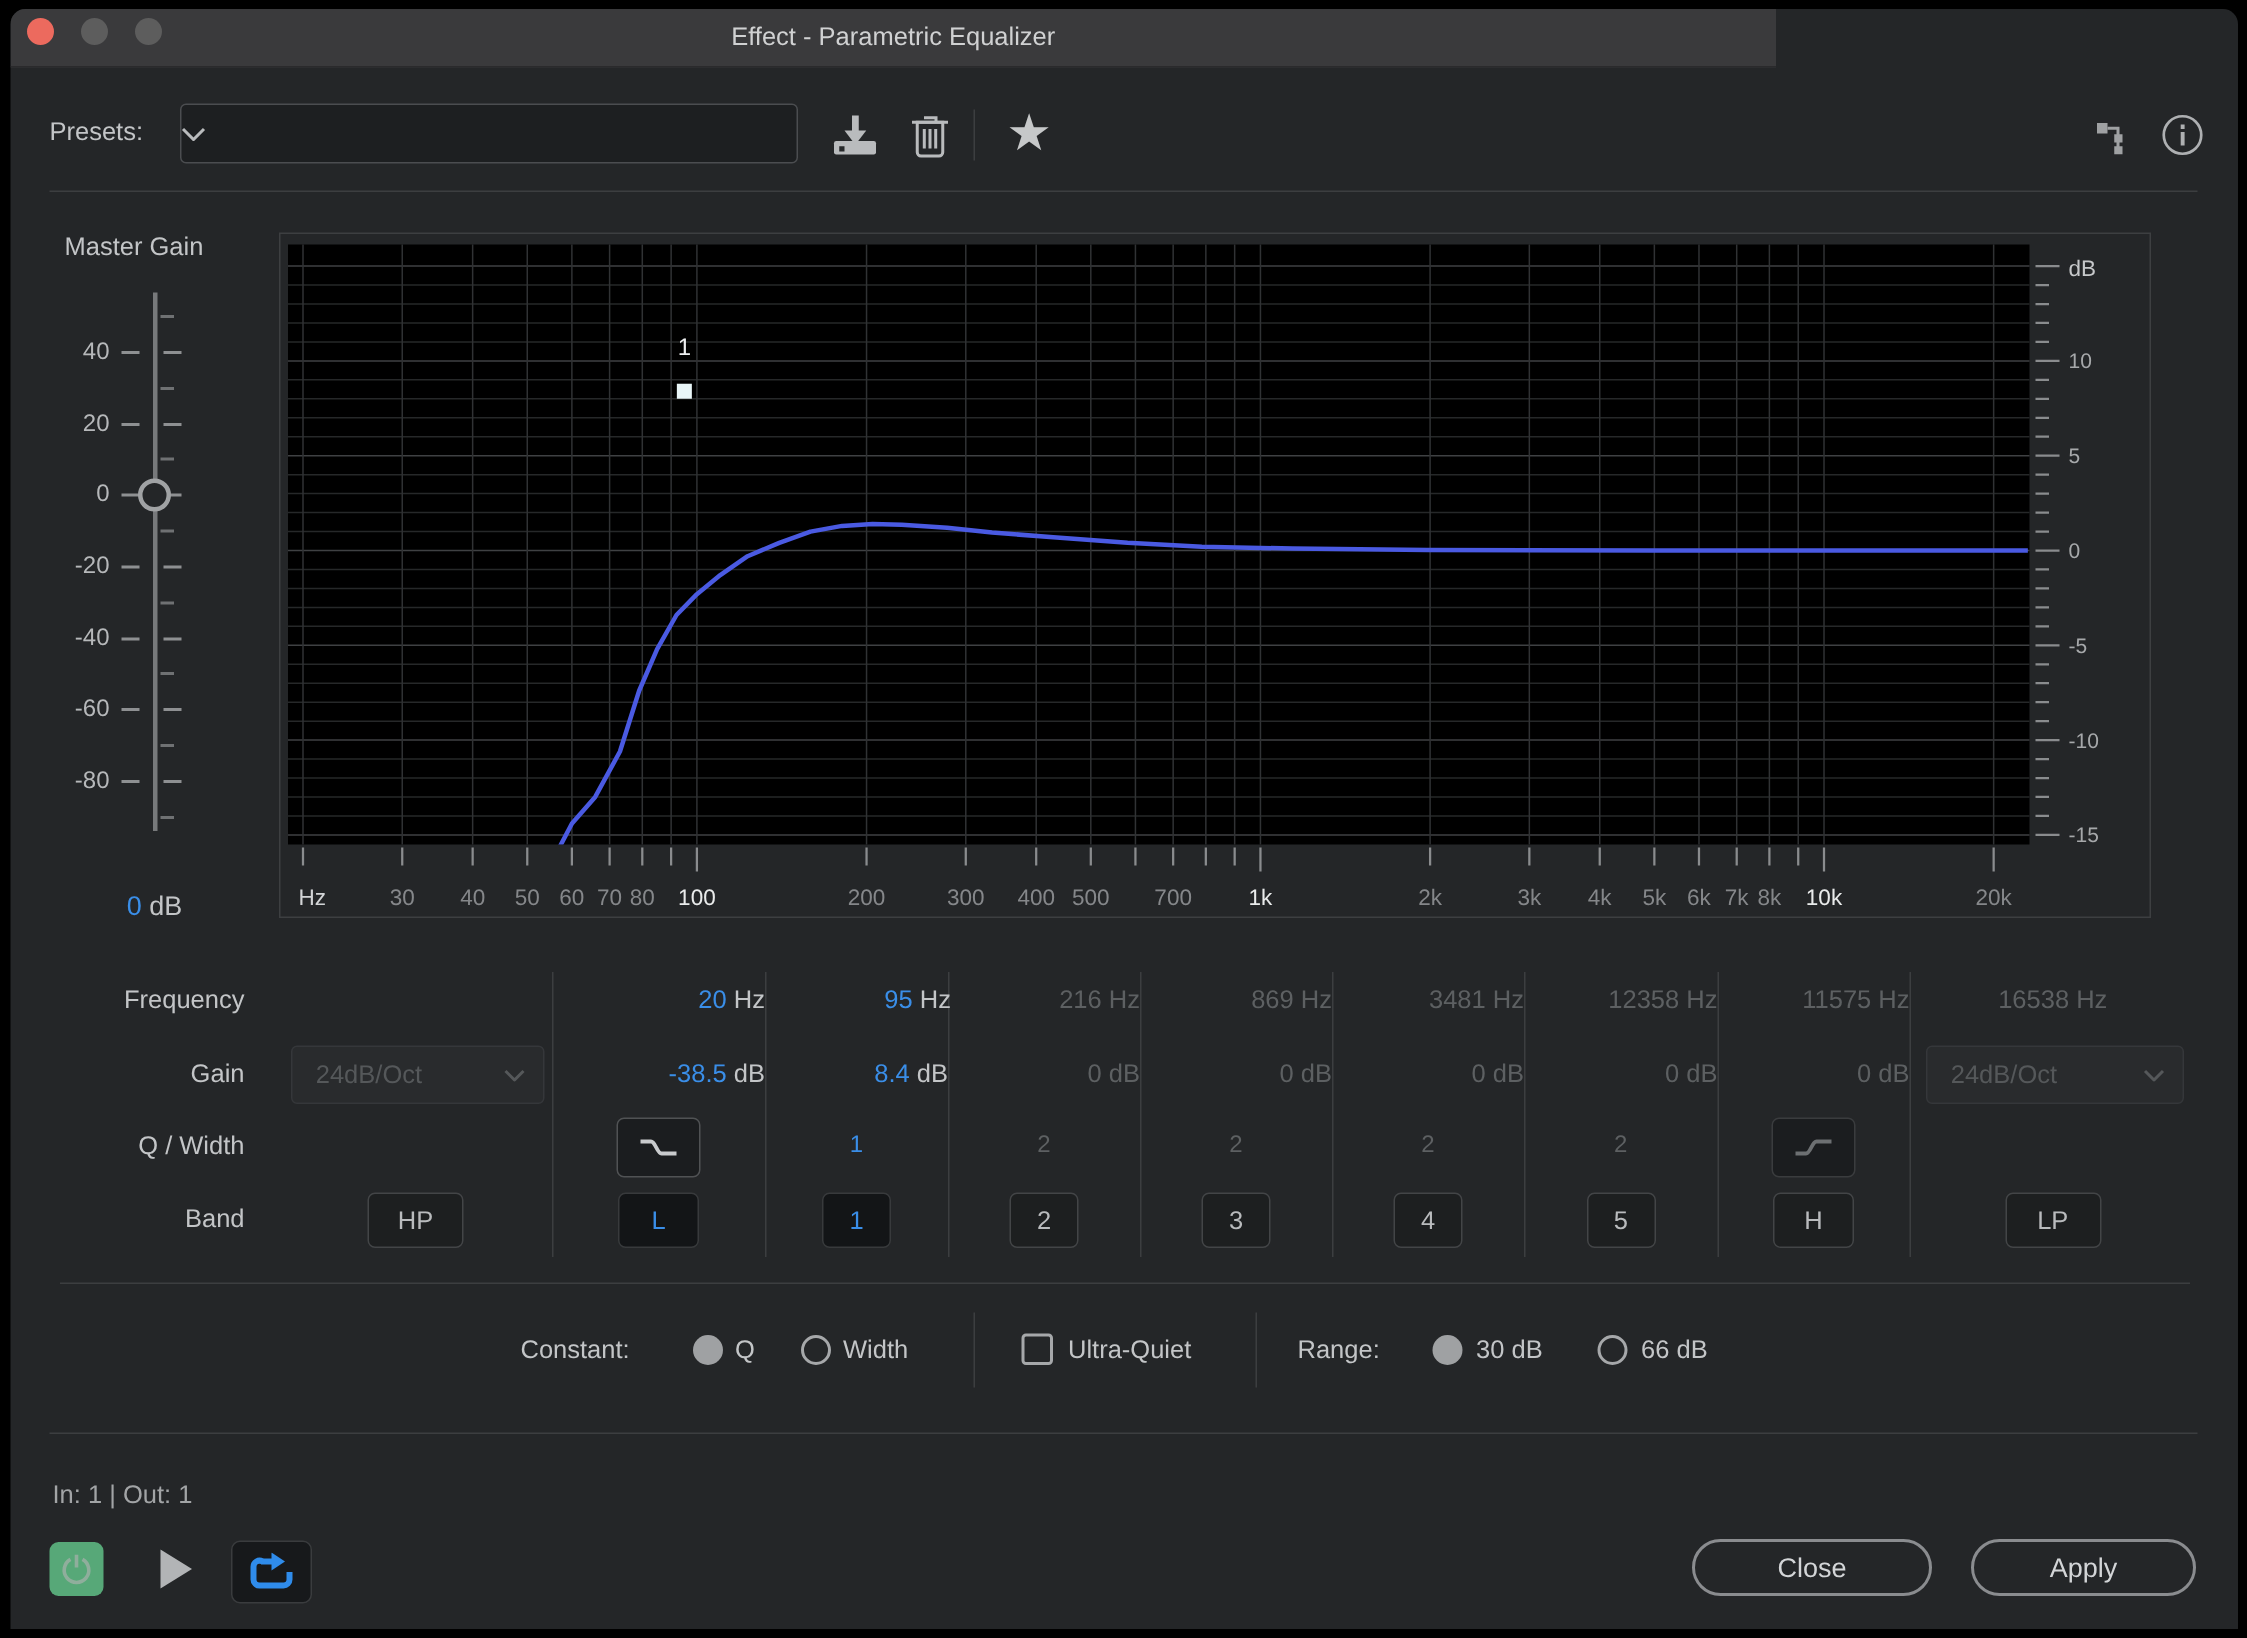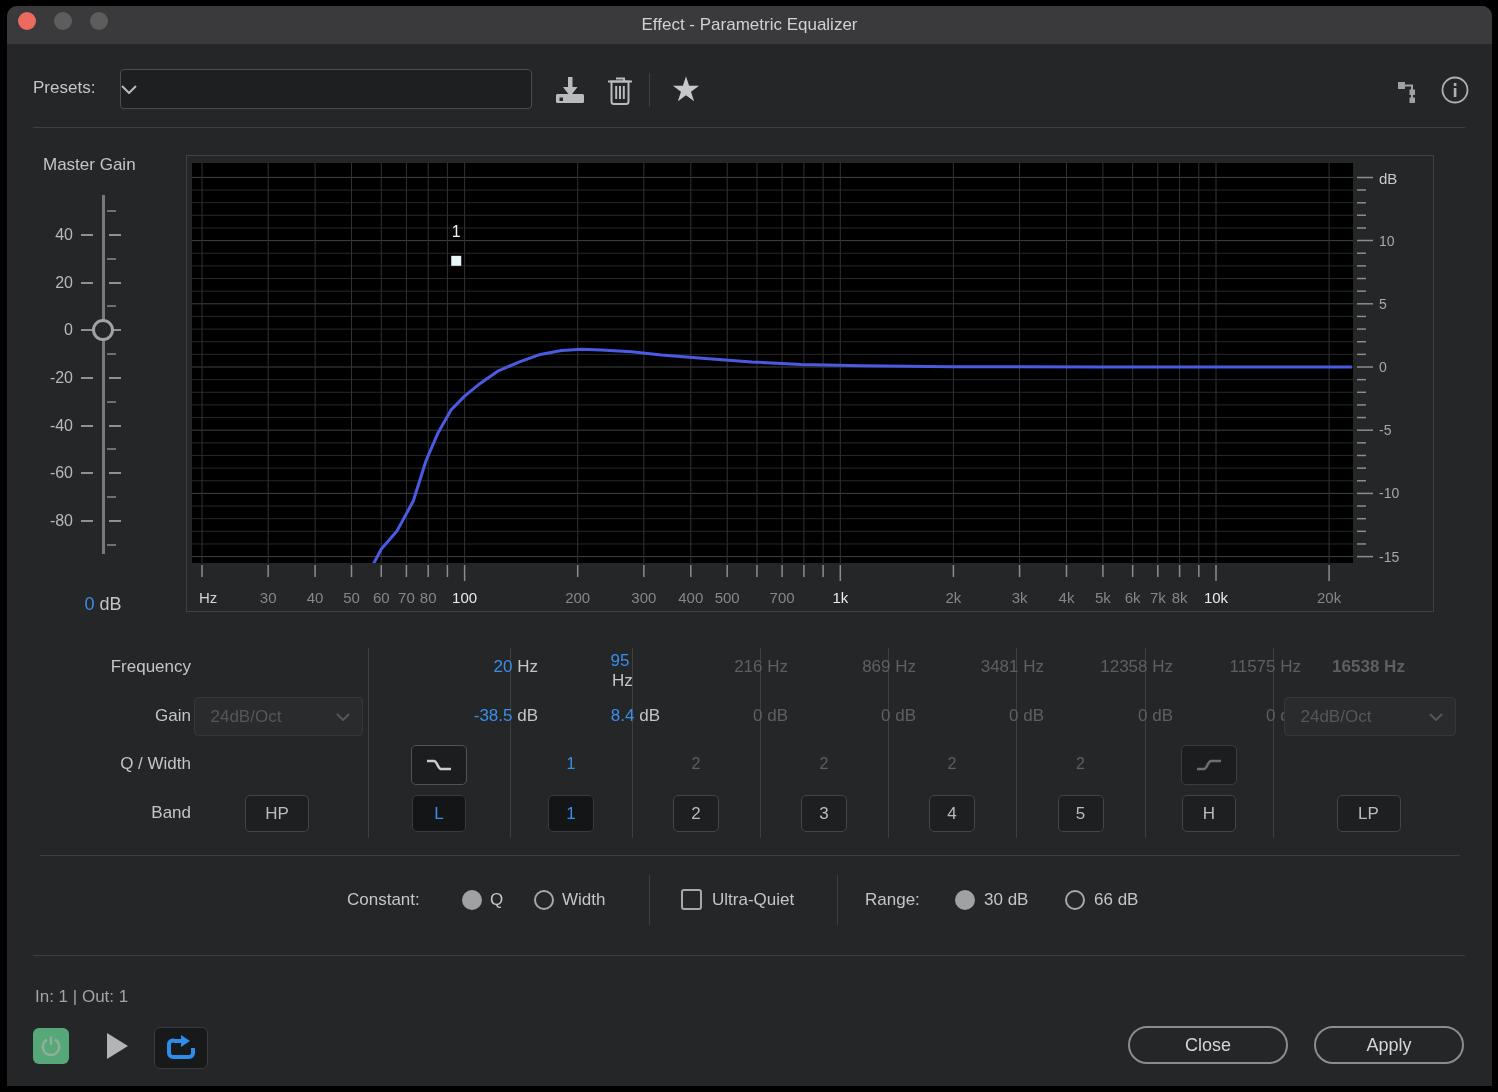--- a/index.html
+++ b/index.html
@@ -1,20 +1,20 @@
 <!DOCTYPE html>
 <html><head>
 <meta charset="utf-8">
 <style>
   html,body{margin:0;padding:0;background:#000;width:1498px;height:1092px;overflow:hidden;
     font-family:"Liberation Sans","DejaVu Sans",sans-serif;-webkit-font-smoothing:antialiased;}
   .window{position:absolute;left:7px;top:6px;width:1485px;height:1080px;background:#242628;
     border-radius:10px 10px 0 0;overflow:hidden;}
   .abs{position:absolute;}
-  .titlebar{position:absolute;left:0;top:0;width:1485px;height:38px;background:#3a3a3c;
+  .titlebar{position:absolute;left:0;top:0;width:1177px;height:38px;background:#3a3a3c;
     border-bottom:1px solid #2a2a2c;}
   .light{position:absolute;top:6px;width:18px;height:18px;border-radius:50%;}
   .title{position:absolute;left:0;top:0;width:100%;height:38px;line-height:38px;text-align:center;
     color:#d0d1d2;font-size:17px;}
   .label{color:#c3c5c7;font-size:17px;line-height:22px;}
   .dim{color:#5d6062;}
   .hr{position:absolute;height:1px;background:#3c3e40;}
   .vr{position:absolute;width:1px;background:#3c3e40;}
   .dd{position:absolute;background:#1d1f21;border:1px solid #4b4d50;border-radius:4px;
     color:#e6e7e8;font-size:17px;display:flex;align-items:center;}
@@ -24,21 +24,21 @@
   .iconbtn{position:absolute;display:flex;align-items:center;justify-content:center;cursor:default;}
   .graph-box{position:absolute;left:179px;top:149px;width:1248px;height:457px;
     border:1px solid #3d3f41;box-sizing:border-box;}
   .btn{position:absolute;box-sizing:border-box;display:flex;align-items:center;justify-content:center;
     font-size:17px;border-radius:5px;}
   .band-btn-off{background:#1d1f20;border:1px solid #434547;color:#b9bbbd;}
   .band-btn-on{background:#131517;border:1px solid #383a3c;color:#3a8ee8;}
   .qicon-btn{background:#1b1d1f;border:1px solid #505254;border-radius:5px;}
   .qicon-btn.off{border-color:#3a3c3e;}
   .cell{position:absolute;display:flex;align-items:center;font-size:17px;white-space:nowrap;}
-  .right{justify-content:flex-end;padding-left:28px;}
+  .right{justify-content:flex-end;}
   .center{justify-content:center;}
   .bluenum{color:#3a8ee8;}
   .unit{color:#c3c5c7;}
   .radio{position:absolute;width:20px;height:20px;border-radius:50%;box-sizing:border-box;}
   .radio.sel{background:#9fa1a3;}
   .radio.unsel{border:2.5px solid #a6a8aa;background:transparent;}
   .checkbox{position:absolute;width:21px;height:21px;border:2px solid #a6a8aa;border-radius:3px;
     box-sizing:border-box;background:transparent;}
   .pill{position:absolute;border:2px solid #8a8c8f;border-radius:19px;background:transparent;
     color:#d3d5d7;font-size:18px;display:flex;align-items:center;justify-content:center;box-sizing:border-box;}
@@ -337,21 +337,21 @@
         <span class="unit">&nbsp;dB</span>
       </div>
       <div class="cell center" style="left:361px;top:739px;width:142px;height:40px;">
         <div class="qicon-btn " style="width:54px;height:38px;display:flex;align-items:center;justify-content:center;">
           <svg width="30" height="18" viewBox="0 0 30 18">
             <path d="M3 5 h7 c3 0 4 8 7 8 h10" fill="none" stroke="#c9cbcd" stroke-width="2.6"></path>
           </svg>
         </div>
       </div>
       <div class="btn band-btn-on" style="left:405px;top:789px;width:54px;height:37px;">L</div>
-      <div class="cell right" style="left:524px;top:637px;width:122px;height:48px;padding-right:21px;flex-direction:column;">
+      <div class="cell right" style="left:505px;top:637px;width:122px;height:48px;padding-right:21px;">
         <span class="bluenum">95</span>
         <span class="unit">&nbsp;Hz</span>
       </div>
       <div class="cell right" style="left:503px;top:685.5px;width:122px;height:48px;padding-right:21px;">
         <span class="bluenum">8.4</span>
         <span class="unit">&nbsp;dB</span>
       </div>
       <div class="cell center" style="left:503px;top:734px;width:122px;height:48px;font-size:16px;">
         <span class="bluenum">1</span>
       </div>
@@ -403,21 +403,21 @@
         <span class="dim">0 dB</span>
       </div>
       <div class="cell center" style="left:1138px;top:739px;width:128px;height:40px;">
         <div class="qicon-btn off" style="width:54px;height:38px;display:flex;align-items:center;justify-content:center;">
           <svg width="30" height="18" viewBox="0 0 30 18">
             <path d="M3 13 h7 c3 0 4 -8 7 -8 h10" fill="none" stroke="#6d7072" stroke-width="2.6"></path>
           </svg>
         </div>
       </div>
       <div class="btn band-btn-off" style="left:1175px;top:789px;width:54px;height:37px;">H</div>
-      <div class="cell center" style="left:1266px;top:637px;width:191px;height:48px;font-weight:bold;">
+      <div class="cell center" style="left:1266px;top:637px;width:191px;height:48px;">
         <span class="dim">16538 Hz</span>
       </div>
       <div class="dd off" style="left:1276.5px;top:691px;width:170px;height:37px;">
         <span class="txt">24dB/Oct</span>
         <svg width="14" height="8" viewBox="0 0 14 8">
           <polyline points="1,1 7,7 13,1" fill="none" stroke="#55585a" stroke-width="2"></polyline>
         </svg>
       </div>
       <div class="btn band-btn-off" style="left:1329.5px;top:789px;width:64px;height:37px;">LP</div>
     </div>

